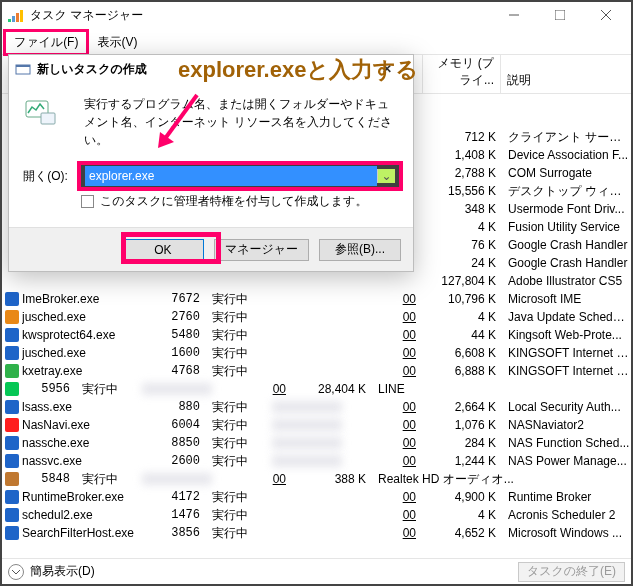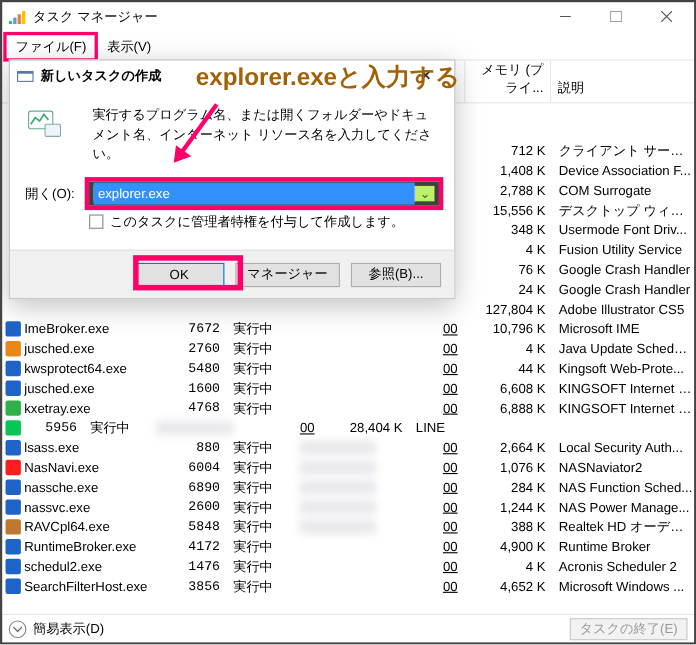--- a/index.html
+++ b/index.html
@@ -302,21 +302,21 @@
         </div>
         <div class="c-cpu">00</div>
         <div class="c-mem">1,076 K</div>
         <div class="c-desc">NASNaviator2</div>
       </div>
       <div class="row">
         <div class="c-icon">
           <span class="ic" style="background:#1e64c8;border-radius:2px"></span>
         </div>
         <div class="c-name">nassche.exe</div>
-        <div class="c-pid">6890</div>
+        <div class="c-pid">8850</div>
         <div class="c-stat">実行中</div>
         <div class="c-user">
           <span class="blur"></span>
         </div>
         <div class="c-cpu">00</div>
         <div class="c-mem">284 K</div>
         <div class="c-desc">NAS Function Sched...</div>
       </div>
       <div class="row">
         <div class="c-icon">
@@ -329,21 +329,20 @@
           <span class="blur"></span>
         </div>
         <div class="c-cpu">00</div>
         <div class="c-mem">1,244 K</div>
         <div class="c-desc">NAS Power Manage...</div>
       </div>
       <div class="row">
         <div class="c-icon">
           <span class="ic" style="background:#c07830;border-radius:2px"></span>
         </div>
-        <div class="c-name">RAVCpl64.exe</div>
         <div class="c-pid">5848</div>
         <div class="c-stat">実行中</div>
         <div class="c-user">
           <span class="blur"></span>
         </div>
         <div class="c-cpu">00</div>
         <div class="c-mem">388 K</div>
         <div class="c-desc">Realtek HD オーディオ...</div>
       </div>
       <div class="row">

